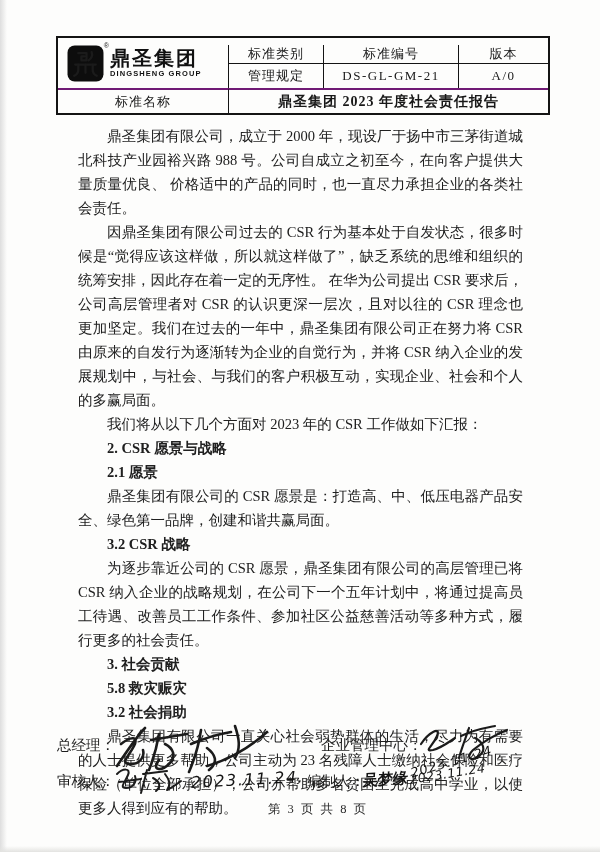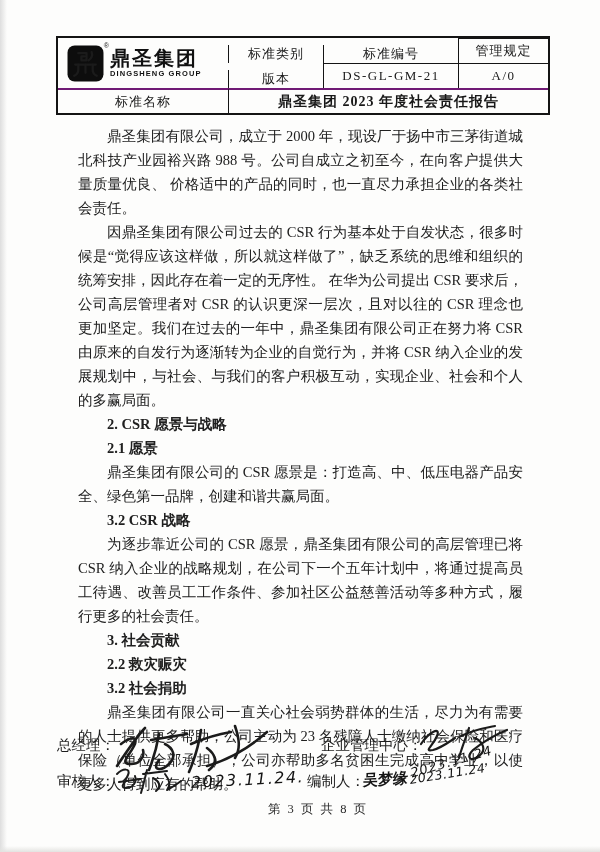--- a/index.html
+++ b/index.html
@@ -123,40 +123,41 @@
         <span class="logo-reg">®</span>
       </span>
       <span class="brand">
         <span class="brand-cn">鼎圣集团</span>
         <span class="brand-en">DINGSHENG GROUP</span>
       </span>
     </div>
 
     <div class="cell not">标准类别</div>
     <div class="cell not">标准编号</div>
+    <div class="cell not">版本</div>
+
     <div class="cell">管理规定</div>
-
-    <div class="cell not">版本</div>
     <div class="cell mono">DS-GL-GM-21</div>
     <div class="cell mono">A/0</div>
 
     <div class="cell nol thick-top name-label-cell">标准名称</div>
     <div class="cell thick-top title-cell">鼎圣集团 2023 年度社会责任报告</div>
   </div>
 
   <div class="doc-body">
     <p class="blk">鼎圣集团有限公司，成立于 2000 年，现设厂于扬中市三茅街道城北科技产业园裕兴路 988 号。公司自成立之初至今，在向客户提供大量质量优良、 价格适中的产品的同时，也一直尽力承担企业的各类社会责任。</p>
     <p class="blk">因鼎圣集团有限公司过去的 CSR 行为基本处于自发状态，很多时候是“觉得应该这样做，所以就这样做了”，缺乏系统的思维和组织的统筹安排，因此存在着一定的无序性。 在华为公司提出 CSR 要求后，公司高层管理者对 CSR 的认识更深一层次，且对以往的 CSR 理念也更加坚定。我们在过去的一年中，鼎圣集团有限公司正在努力将 CSR 由原来的自发行为逐渐转为企业的自觉行为，并将 CSR 纳入企业的发展规划中，与社会、与我们的客户积极互动，实现企业、社会和个人的多赢局面。</p>
+    <p class="blk">我们将从以下几个方面对 2023 年的 CSR 工作做如下汇报：</p>
     <p class="blk head">2. CSR 愿景与战略</p>
     <p class="blk head">2.1 愿景</p>
     <p class="blk">鼎圣集团有限公司的 CSR 愿景是：打造高、中、低压电器产品安全、绿色第一品牌，创建和谐共赢局面。</p>
     <p class="blk head">3.2 CSR 战略</p>
     <p class="blk">为逐步靠近公司的 CSR 愿景，鼎圣集团有限公司的高层管理已将 CSR 纳入企业的战略规划，在公司下一个五年计划中，将通过提高员工待遇、改善员工工作条件、参加社区公益慈善活动等多种方式，履行更多的社会责任。</p>
     <p class="blk head">3. 社会贡献</p>
-    <p class="blk head">2.2 救灾赈灾</p>
+    <p class="blk head">5.8 救灾赈灾</p>
     <p class="blk head">3.2 社会捐助</p>
     <p class="blk">鼎圣集团有限公司一直关心社会弱势群体的生活，尽力为有需要的人士提供更多帮助，公司主动为 23 名残障人士缴纳社会保险和医疗保险（单位全部承担），公司亦帮助多名贫困生完成高中学业，以使更多人得到应有的帮助。</p>
   </div>
 
   <div class="signs">
 
     <span class="sig-label lbl-gm">总经理：</span>
     <span class="sig-svg svg-gm">
       <svg width="165" height="58" viewBox="0 0 165 58">
         <g class="ink" stroke-width="2.6">

